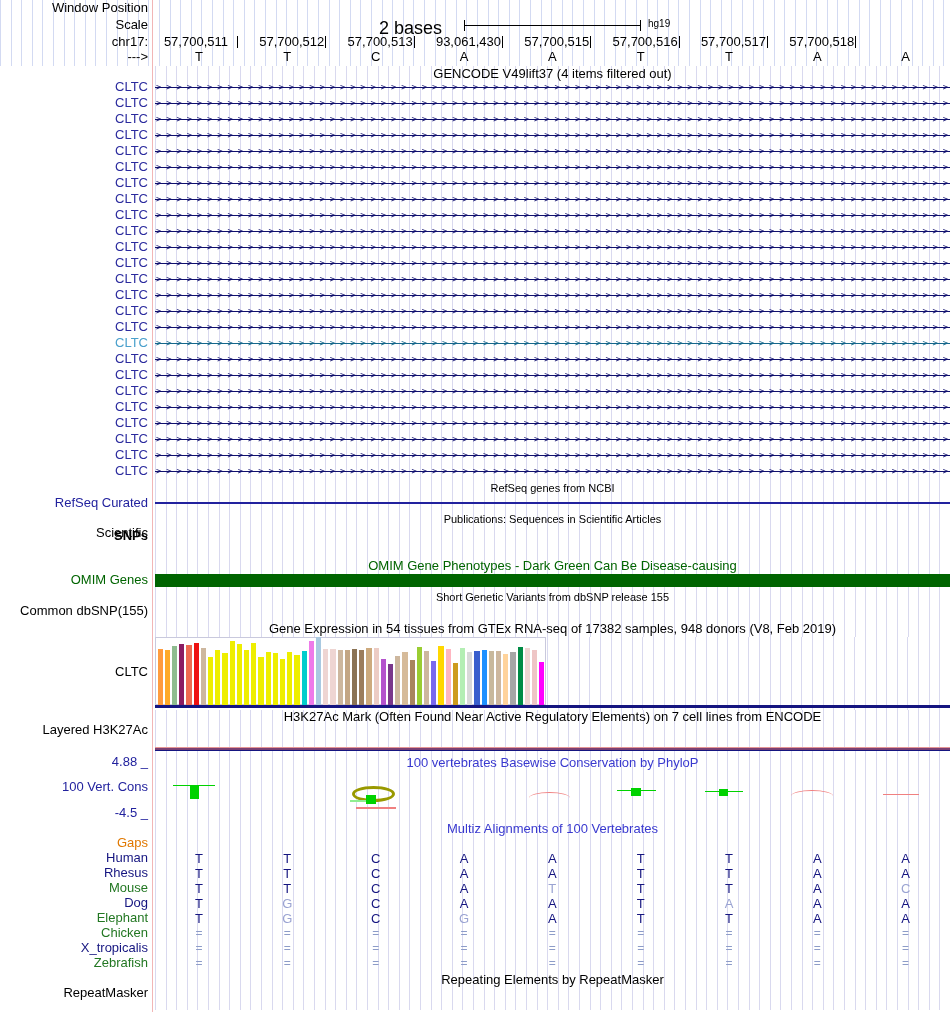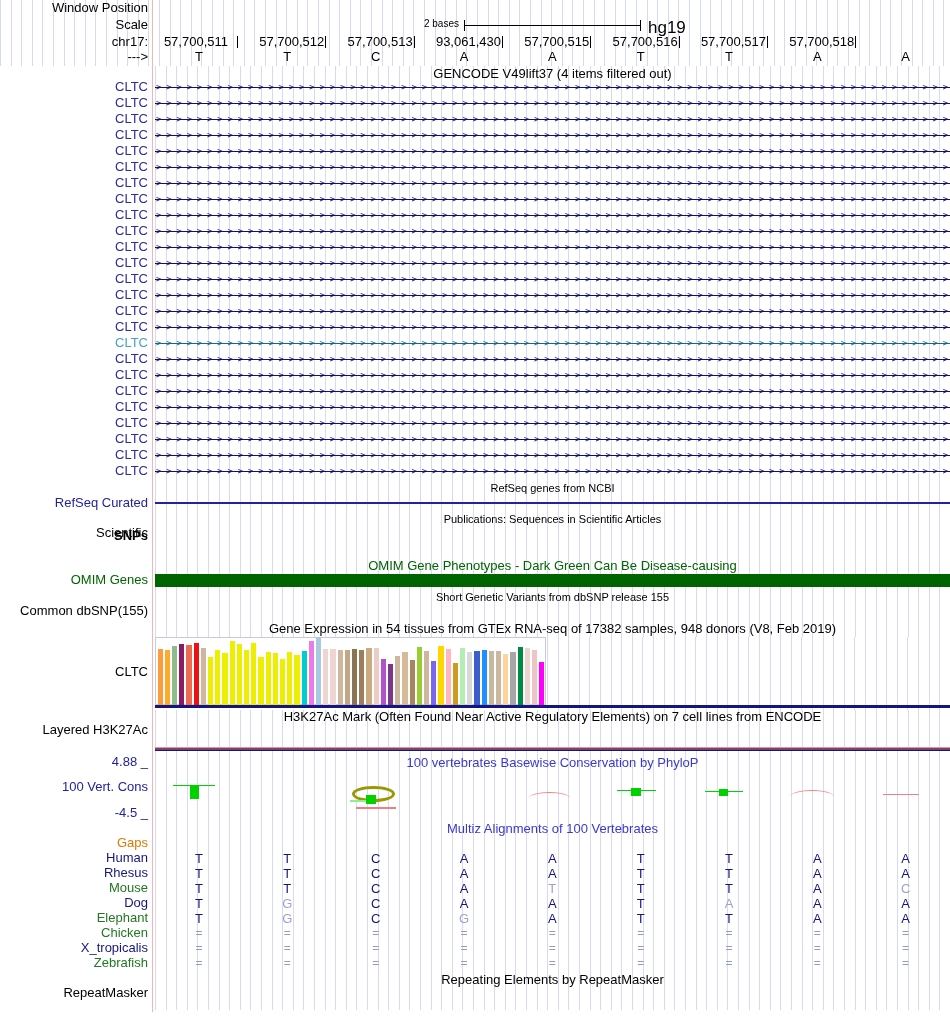--- a/index.html
+++ b/index.html
@@ -30,25 +30,25 @@
 <div id="screen">
 
   <div class="grid abs" id="grid-top"></div>
   <div class="grid abs" style="left:155px;top:66px;width:795px;height:571px;"></div>
   <div class="grid abs" style="left:547px;top:637px;width:403px;height:73px;"></div>
   <div class="grid abs" style="left:155px;top:710px;width:795px;height:300px;"></div>
 
   <div class="abs" id="pink-separator"></div>
 
 
-  <div class="abs" style="left:379px;top:18px;width:80px;text-align:right;font-size:10px;">2 bases</div>
+  <div class="abs" style="left:379px;top:18px;width:80px;text-align:left;font-size:18px;">2 bases</div>
   <div class="abs" style="left:464px;top:25px;width:177px;height:1px;background:#000;"></div>
   <div class="abs" style="left:464px;top:20px;width:1px;height:11px;background:#000;"></div>
   <div class="abs" style="left:640px;top:20px;width:1px;height:11px;background:#000;"></div>
-  <div class="abs" style="left:648px;top:18px;font-size:17px;">hg19</div>
+  <div class="abs" style="left:648px;top:18px;font-size:10px;">hg19</div>
 
   <div id="left-labels">
       <div class="llabel" style="top: 0px; color: rgb(0, 0, 0);">Window Position</div>
       <div class="llabel" style="top: 17px; color: rgb(0, 0, 0);">Scale</div>
       <div class="llabel" style="top: 34px; color: rgb(0, 0, 0);">chr17:</div>
       <div class="llabel" style="top: 49px; color: rgb(0, 0, 0);">---&gt;</div>
       <div class="llabel" style="top: 495px; color: rgb(34, 34, 158);">RefSeq Curated</div>
       <div class="llabel" style="top: 525px; color: rgb(0, 0, 0);">Scientific</div>
       <div class="llabel" style="top: 528px; color: rgb(0, 0, 0); font-weight: bold;">SNPs</div>
       <div class="llabel" style="top: 572px; color: rgb(0, 100, 0);">OMIM Genes</div>

